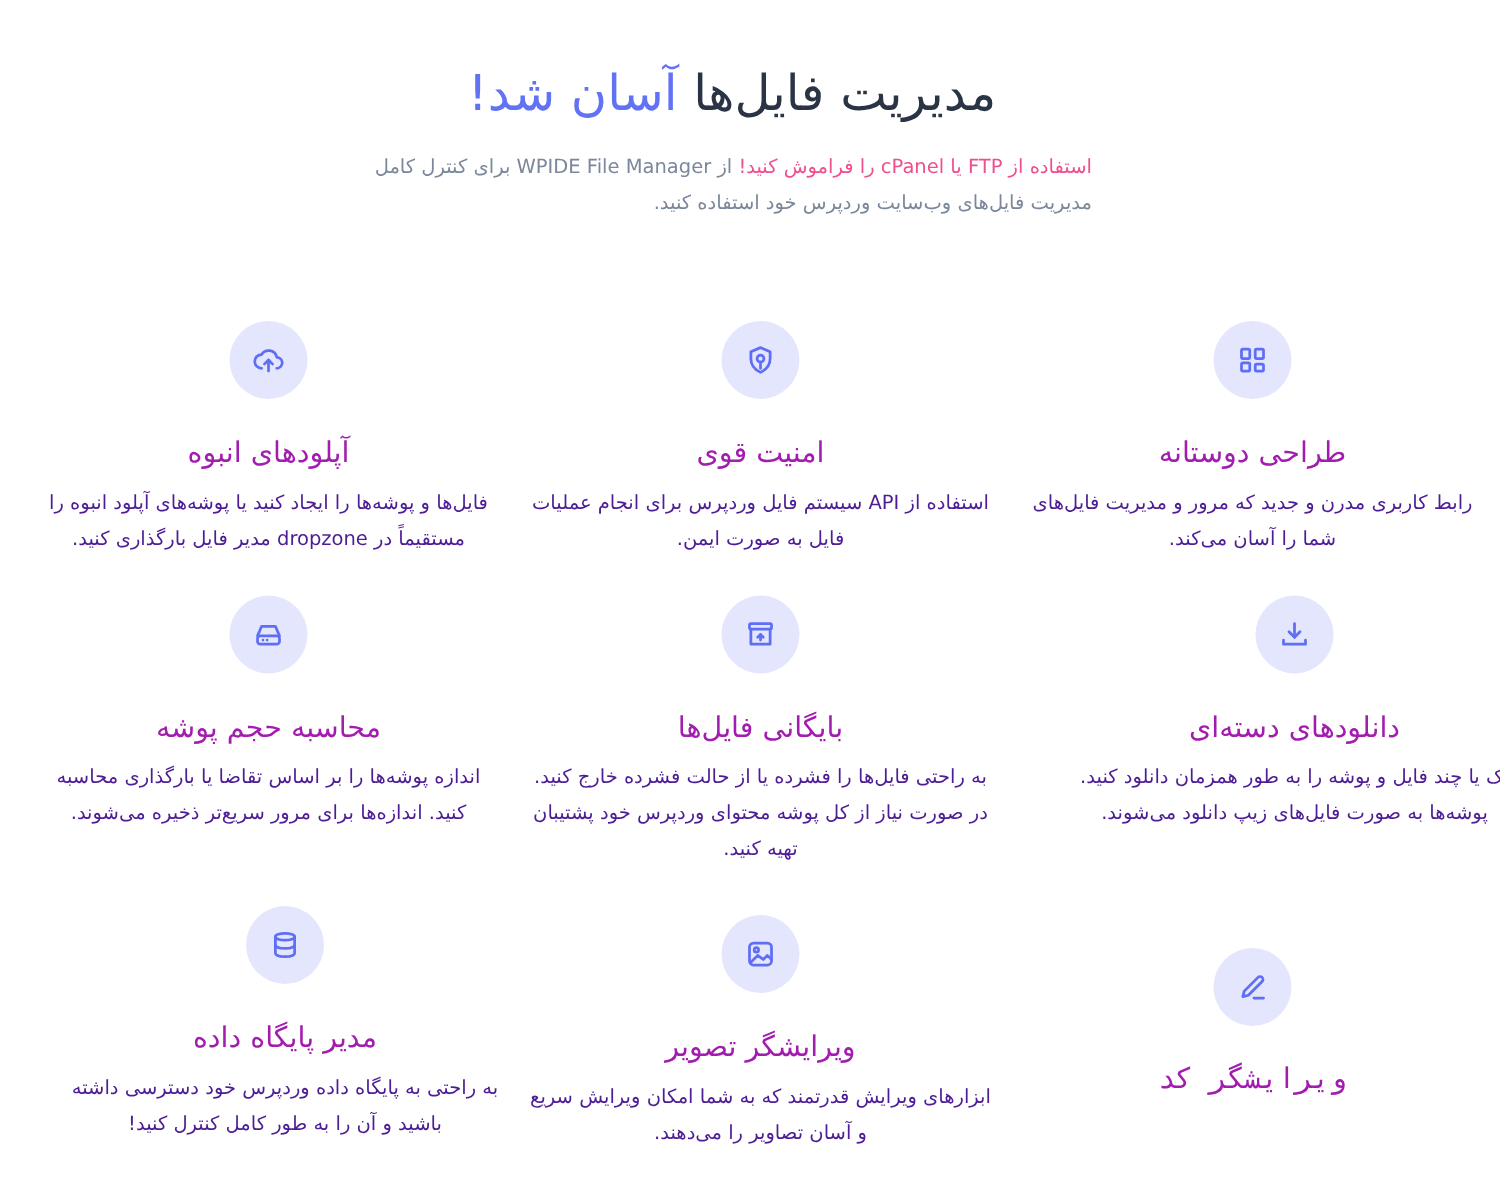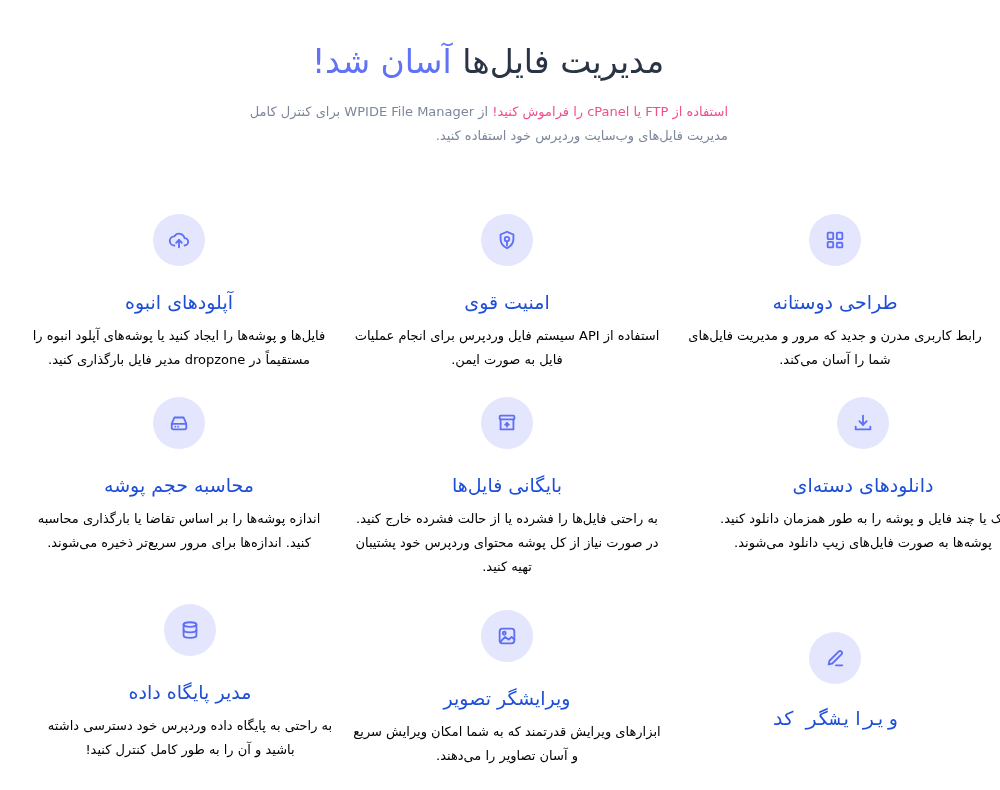--- a/index.html
+++ b/index.html
@@ -22,24 +22,24 @@
   .feature {
     position: absolute; width: 310px; text-align: center;
   }
   .icon-circle {
     width: 52px; height: 52px; border-radius: 50%;
     background: #e4e6fd; margin: 0 auto;
     display: flex; align-items: center; justify-content: center;
   }
   .icon-circle svg { width: 22px; height: 22px; stroke: #5f6ff5; fill: none; stroke-width: 2; stroke-linecap: round; stroke-linejoin: round; }
   .feature h3 {
-    margin: 22px 0 0; font-size: 19px; font-weight: normal; color: #1d4ed8; line-height: 28px;
+    margin: 22px 0 0; font-size: 19px; font-weight: normal; color: #a21caf; line-height: 28px;
   }
   .feature p {
-    margin: 8px 0 0; font-size: 13px; line-height: 24px; color: #000000;
+    margin: 8px 0 0; font-size: 13px; line-height: 24px; color: #4c1d95;
   }
 </style>
 </head>
 <body>
 
 <div class="hero">
   <h1><span>مدیریت فایل‌ها </span><span class="accent">آسان شد!</span></h1>
   <p><span class="pink">استفاده از FTP یا cPanel را فراموش کنید!</span><span> از WPIDE File Manager برای کنترل کامل مدیریت فایل‌های وب‌سایت وردپرس خود استفاده کنید.</span></p>
 </div>
 

